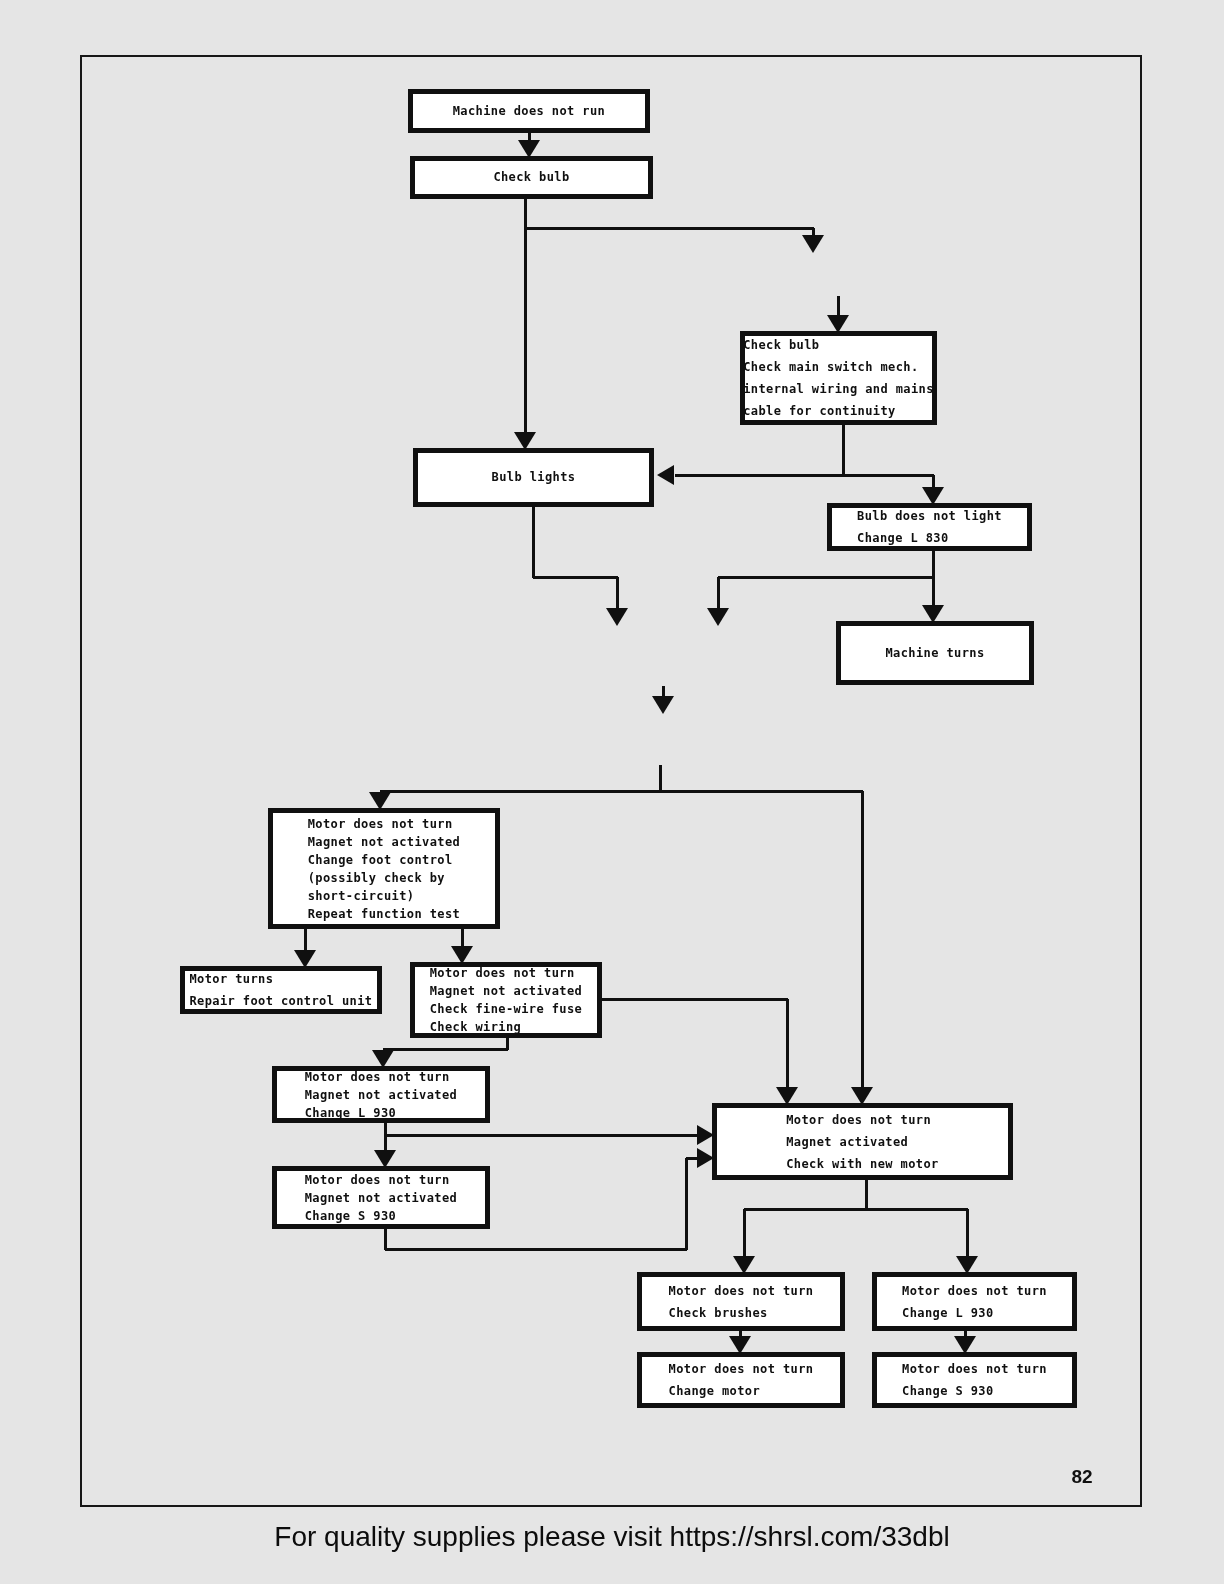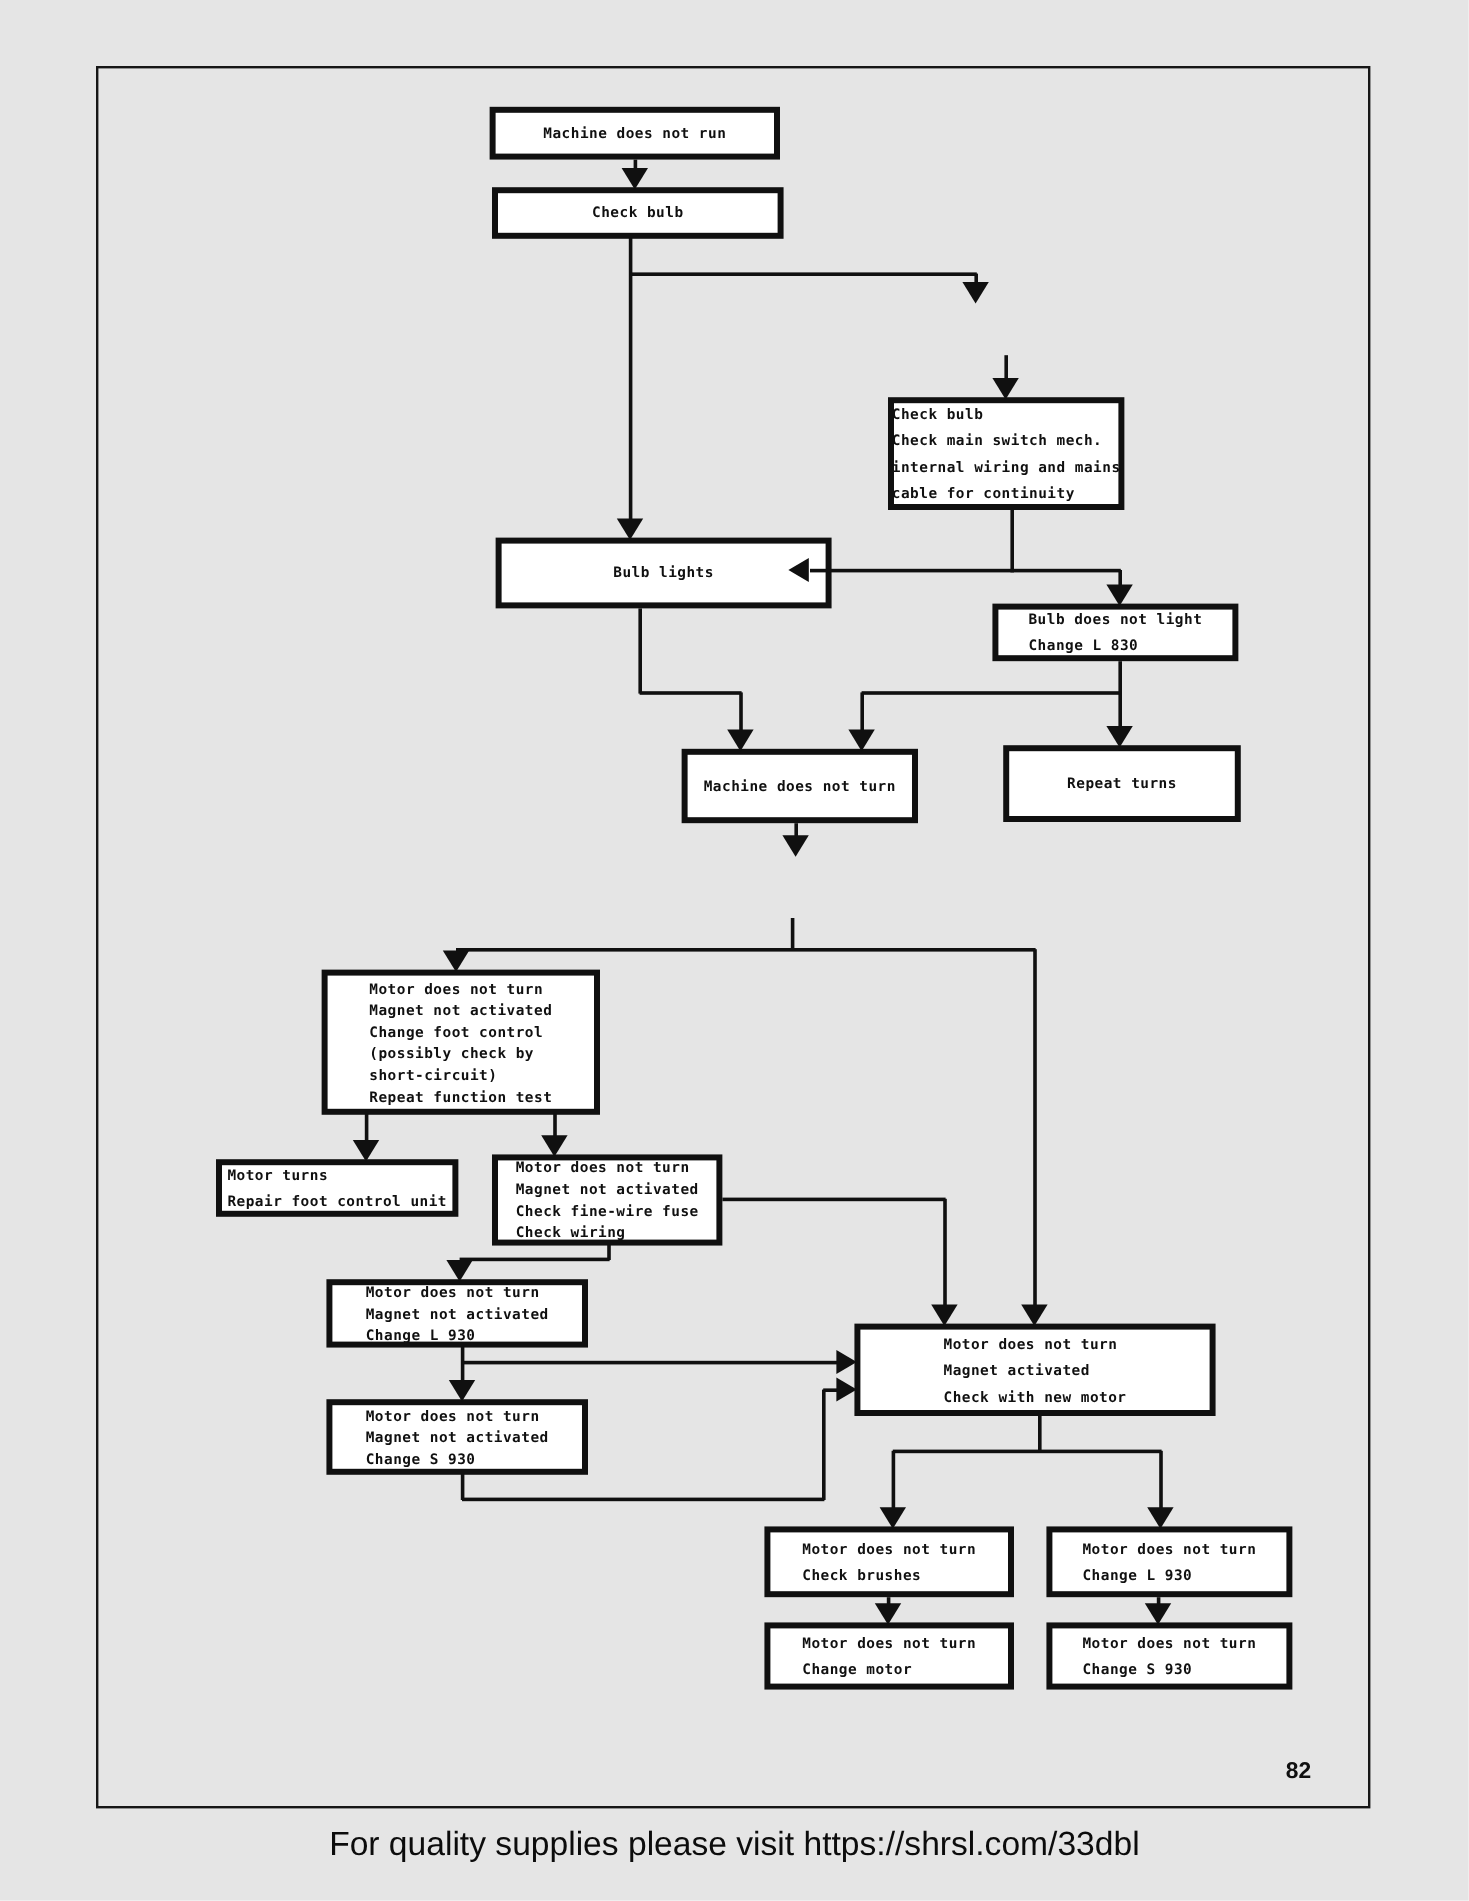--- a/index.html
+++ b/index.html
@@ -36,32 +36,29 @@
       </div>
       <div class="node" style="left: 410px; top: 156px; width: 243px; height: 43px;">
         <div class="inner" style="line-height: 21px;">Check bulb</div>
       </div>
       <div class="node" style="left: 740px; top: 331px; width: 197px; height: 94px;">
         <div class="inner" style="line-height: 22px;">Check bulb
 Check main switch mech.
 internal wiring and mains
 cable for continuity</div>
       </div>
-      <div class="node" style="left: 413px; top: 448px; width: 280px; height: 59px;">
+      <div class="node" style="left: 413px; top: 448px; width: 241px; height: 59px;">
         <div class="inner" style="line-height: 21px;">Bulb lights</div>
       </div>
       <div class="node" style="left: 827px; top: 503px; width: 205px; height: 48px;">
         <div class="inner" style="line-height: 22px;">Bulb does not light
 Change L 830</div>
       </div>
-      <div class="node" style="left: 568px; top: 624px; width: 197px; height: 62px;">
-        <div class="inner" style="line-height: 21px;">Machine does not turn</div>
-      </div>
       <div class="node" style="left: 836px; top: 621px; width: 198px; height: 64px;">
-        <div class="inner" style="line-height: 21px;">Repeat turns</div>
+        <div class="inner" style="line-height: 21px;">Machine turns</div>
       </div>
       <div class="node" style="left: 268px; top: 808px; width: 232px; height: 121px;">
         <div class="inner" style="line-height: 18px;">Motor does not turn
 Magnet not activated
 Change foot control
 (possibly check by
 short-circuit)
 Repeat function test</div>
       </div>
       <div class="node" style="left: 180px; top: 966px; width: 202px; height: 48px;">

